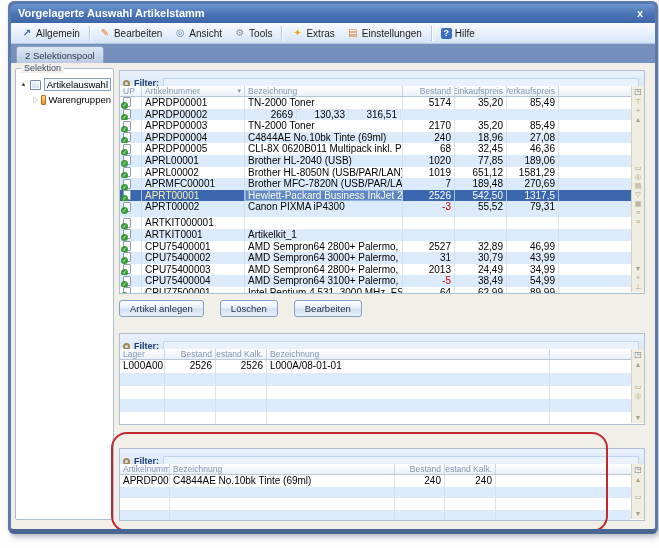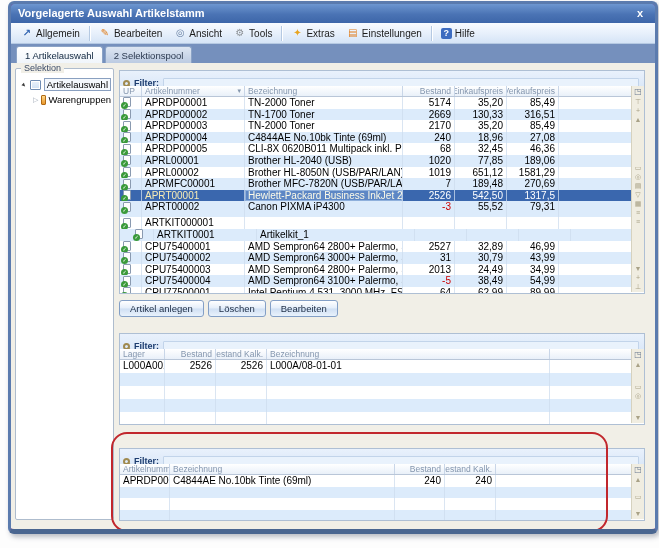--- a/index.html
+++ b/index.html
@@ -91,21 +91,21 @@
     border-radius:1px;position:relative;vertical-align:middle;margin-top:-2px;}
   .doc::after{content:"✓";position:absolute;left:-3px;bottom:-3px;width:7px;height:7px;
     background:#3a9a3a;color:#fff;border-radius:50%;font-size:5px;line-height:7px;text-align:center;}
   .g-nav{position:absolute;right:0;top:15px;bottom:1px;width:13px;background:#f0ede1;
     border-left:1px solid #d6d2bf;display:flex;flex-direction:column;align-items:center;padding:1px 0;}
   .chooser{font-size:8px;color:#6a7a90;line-height:9px;height:10px;}
   .nico{font-size:7px;color:#a9a287;line-height:9px;}
   .ngap{flex:1 1 auto;}
 
   
-  .btnrow{position:absolute;left:108px;top:237px;height:17px;display:flex;gap:4px;}
+  .btnrow{position:absolute;left:108px;top:237px;height:17px;display:flex;gap:16px;}
   .btn{height:17px;padding:0 10px;font-size:9.5px;line-height:15px;color:#1c2c44;
     border:1px solid #839fc6;border-radius:3px;
     background:linear-gradient(#ffffff,#e4eefa 48%,#cfdff3 52%,#e9f2fc);}
 
   
   .annotation{position:absolute;left:100px;top:369px;width:497px;height:100px;
     border:2px solid #c1272d;border-radius:16px;pointer-events:none;}
 </style>
 </head>
 <body>
@@ -145,23 +145,20 @@
       <span>Einstellungen</span>
     </div>
     <div class="msep"></div>
     <div class="mitem">
       <span class="mi i-help">?</span>
       <span>Hilfe</span>
     </div>
   </div>
 
   <div class="tabband">
-    <div class="tab active">
-      <span>1 Artikelauswahl</span>
-    </div>
     <div class="tab inactive">
       <span>2 Selektionspool</span>
     </div>
   </div>
 
   <div class="content">
 
     <div class="groupbox">
       <div class="grouplabel">Selektion</div>
       <div class="tree">
@@ -214,21 +211,20 @@
             <div class="g-c" style="width: 103px;">APRDP00001</div>
             <div class="g-c" style="width: 158px;">TN-2000 Toner</div>
             <div class="g-c r" style="width: 52px;">5174</div>
             <div class="g-c r" style="width: 52px;">35,20</div>
             <div class="g-c r" style="width: 52px;">85,49</div>
             <div class="g-c grow"></div>
           </div>
           <div class="g-row alt" style="height: 11.6px; line-height: 11.1px;">
             <div class="g-c" style="width: 22px;"><span class="doc"></span></div>
             <div class="g-c" style="width: 103px;">APRDP00002</div>
-            <div class="g-c" style="width: 158px;">TN-1700 Toner</div>
             <div class="g-c r" style="width: 52px;">2669</div>
             <div class="g-c r" style="width: 52px;">130,33</div>
             <div class="g-c r" style="width: 52px;">316,51</div>
             <div class="g-c grow"></div>
           </div>
           <div class="g-row" style="height: 11.6px; line-height: 11.1px;">
             <div class="g-c" style="width: 22px;"><span class="doc"></span></div>
             <div class="g-c" style="width: 103px;">APRDP00003</div>
             <div class="g-c" style="width: 158px;">TN-2000 Toner</div>
             <div class="g-c r" style="width: 52px;">2170</div>
@@ -301,21 +297,21 @@
           </div>
           <div class="g-row" style="height: 11.6px; line-height: 11.1px;">
             <div class="g-c" style="width: 22px;"><span class="doc"></span></div>
             <div class="g-c" style="width: 103px;">ARTKIT000001</div>
             <div class="g-c" style="width: 158px;"></div>
             <div class="g-c r" style="width: 52px;"></div>
             <div class="g-c r" style="width: 52px;"></div>
             <div class="g-c r" style="width: 52px;"></div>
             <div class="g-c grow"></div>
           </div>
-          <div class="g-row alt" style="height: 11.6px; line-height: 11.1px; padding-left: 12px;">
+          <div class="g-row alt" style="height: 11.6px; line-height: 11.1px;">
             <div class="g-c" style="width: 22px;"><span class="doc"></span></div>
             <div class="g-c" style="width: 103px;">ARTKIT0001</div>
             <div class="g-c" style="width: 158px;">Artikelkit_1</div>
             <div class="g-c r" style="width: 52px;"></div>
             <div class="g-c r" style="width: 52px;"></div>
             <div class="g-c r" style="width: 52px;"></div>
             <div class="g-c grow"></div>
           </div>
           <div class="g-row" style="height: 11.6px; line-height: 11.1px;">
             <div class="g-c" style="width: 22px;"><span class="doc"></span></div>

